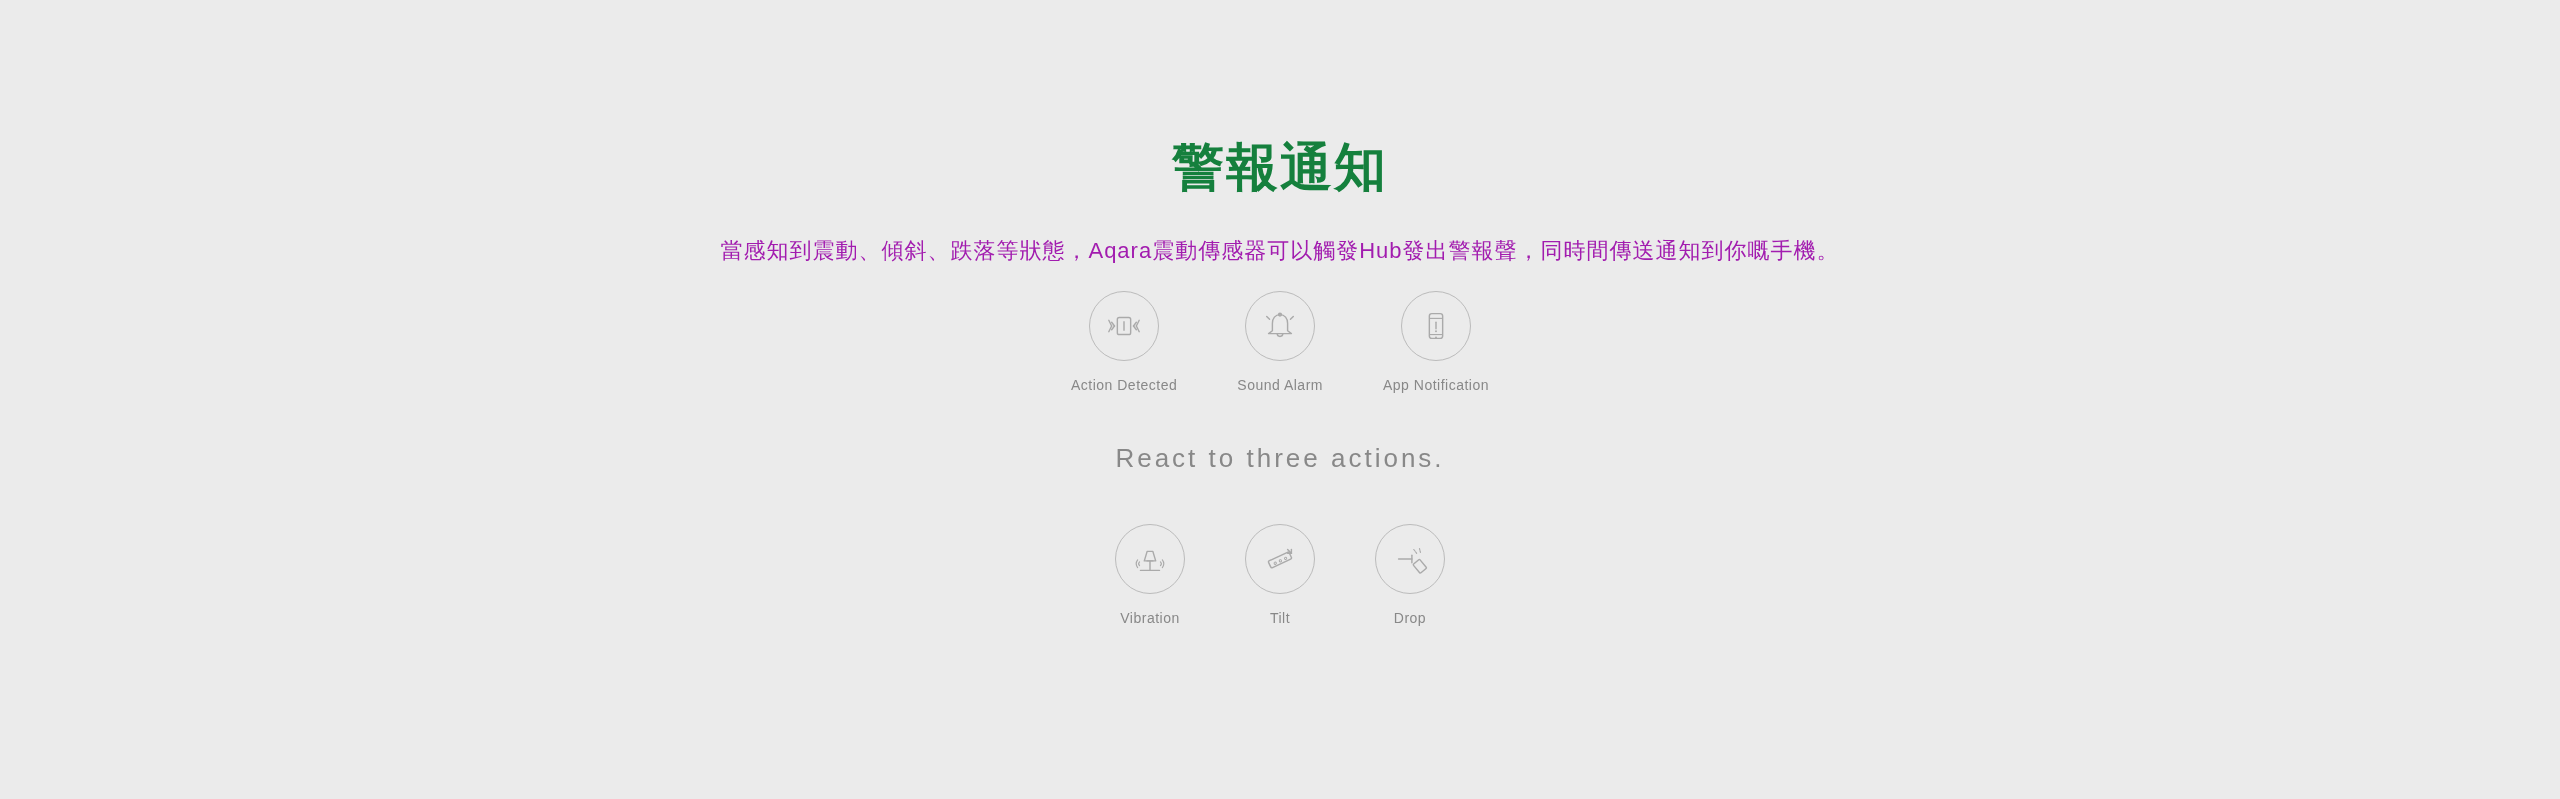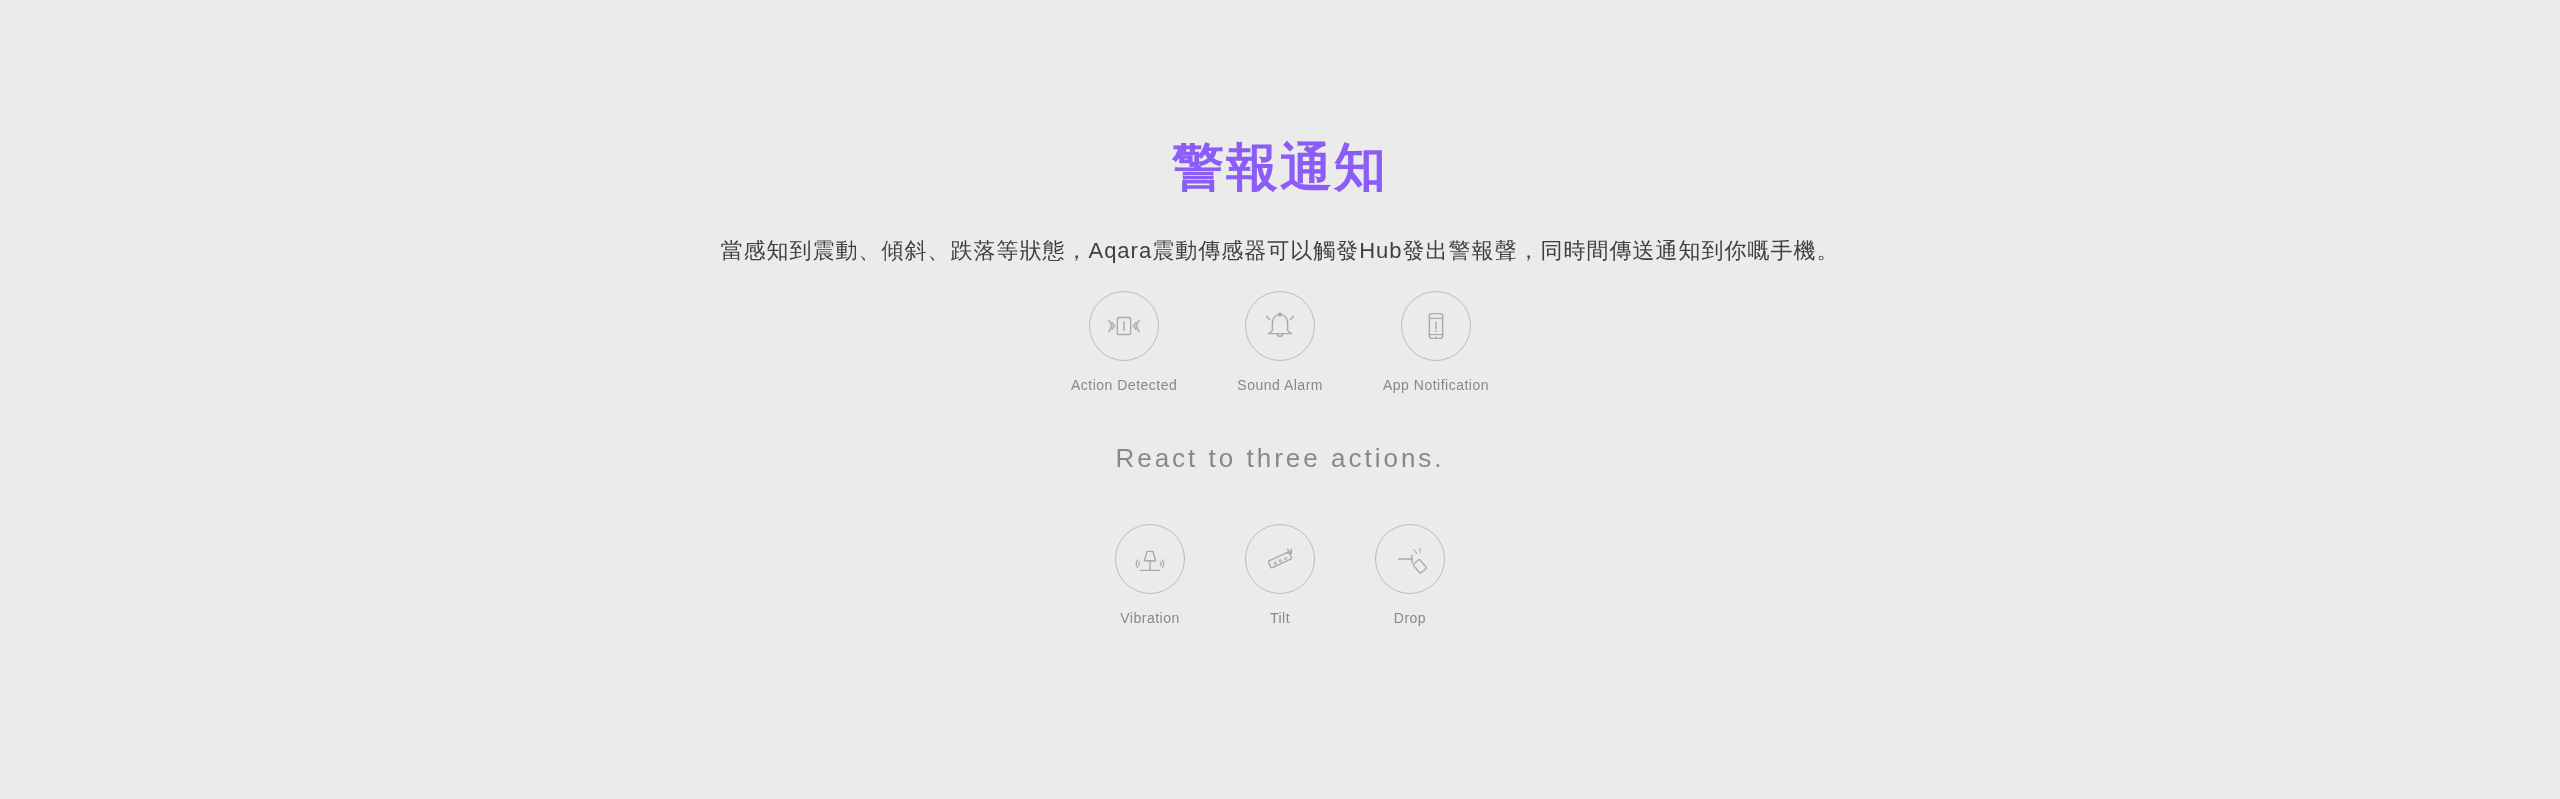--- a/index.html
+++ b/index.html
@@ -21,28 +21,28 @@
     .page-container {
       width: 100%;
       max-width: 1200px;
       text-align: center;
       padding: 40px 20px;
     }
 
     .main-title {
       font-size: 52px;
       font-weight: 700;
-      color: #8b5cf6;
+      color: #15803d;
       margin-bottom: 30px;
       letter-spacing: 2px;
     }
 
     .subtitle {
       font-size: 22px;
-      color: #404040;
+      color: #a21caf;
       margin-bottom: 22px;
       line-height: 1.6;
       letter-spacing: 1px;
     }
 
     .icons-row {
       display: flex;
       justify-content: center;
       align-items: flex-start;
       gap: 60px;

